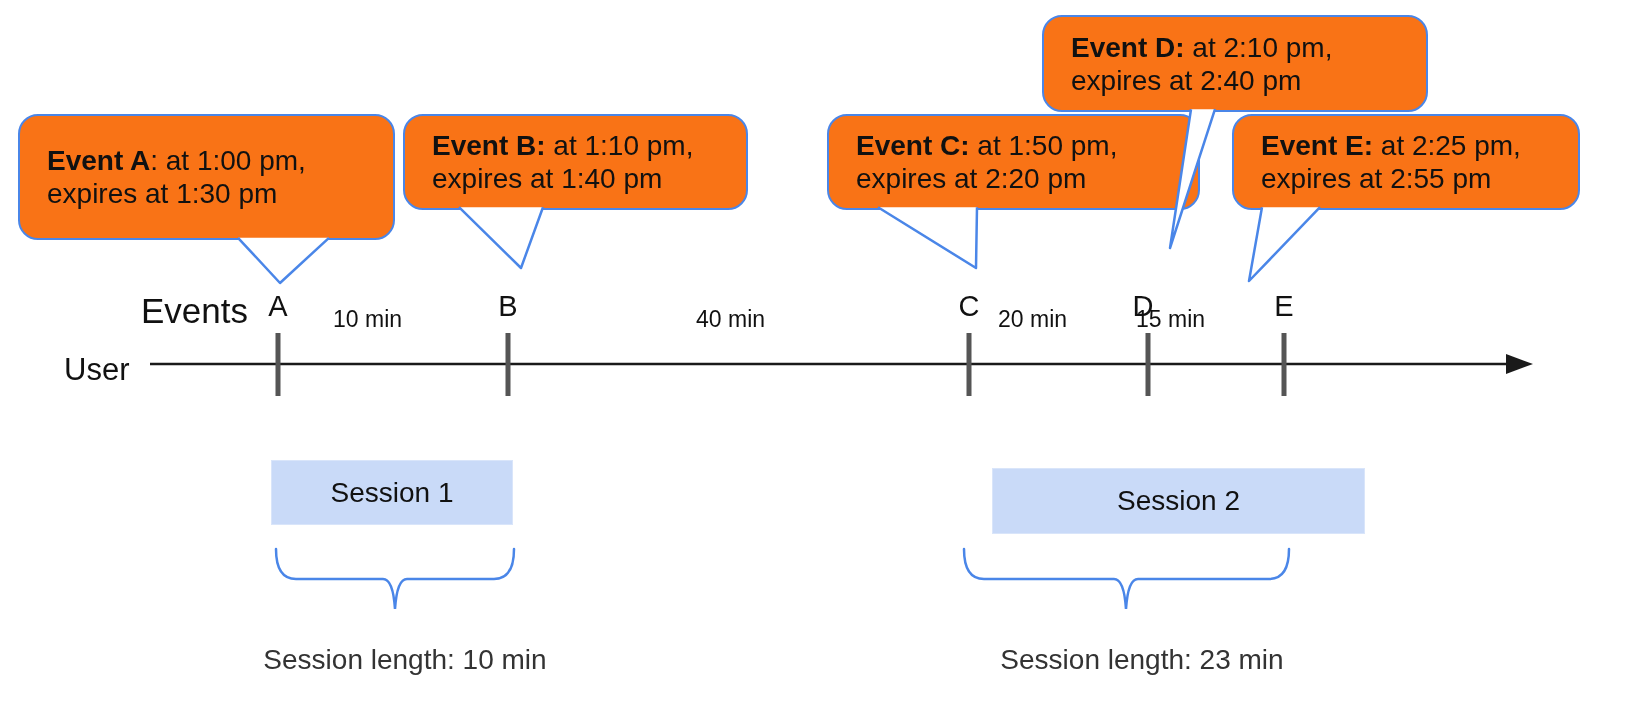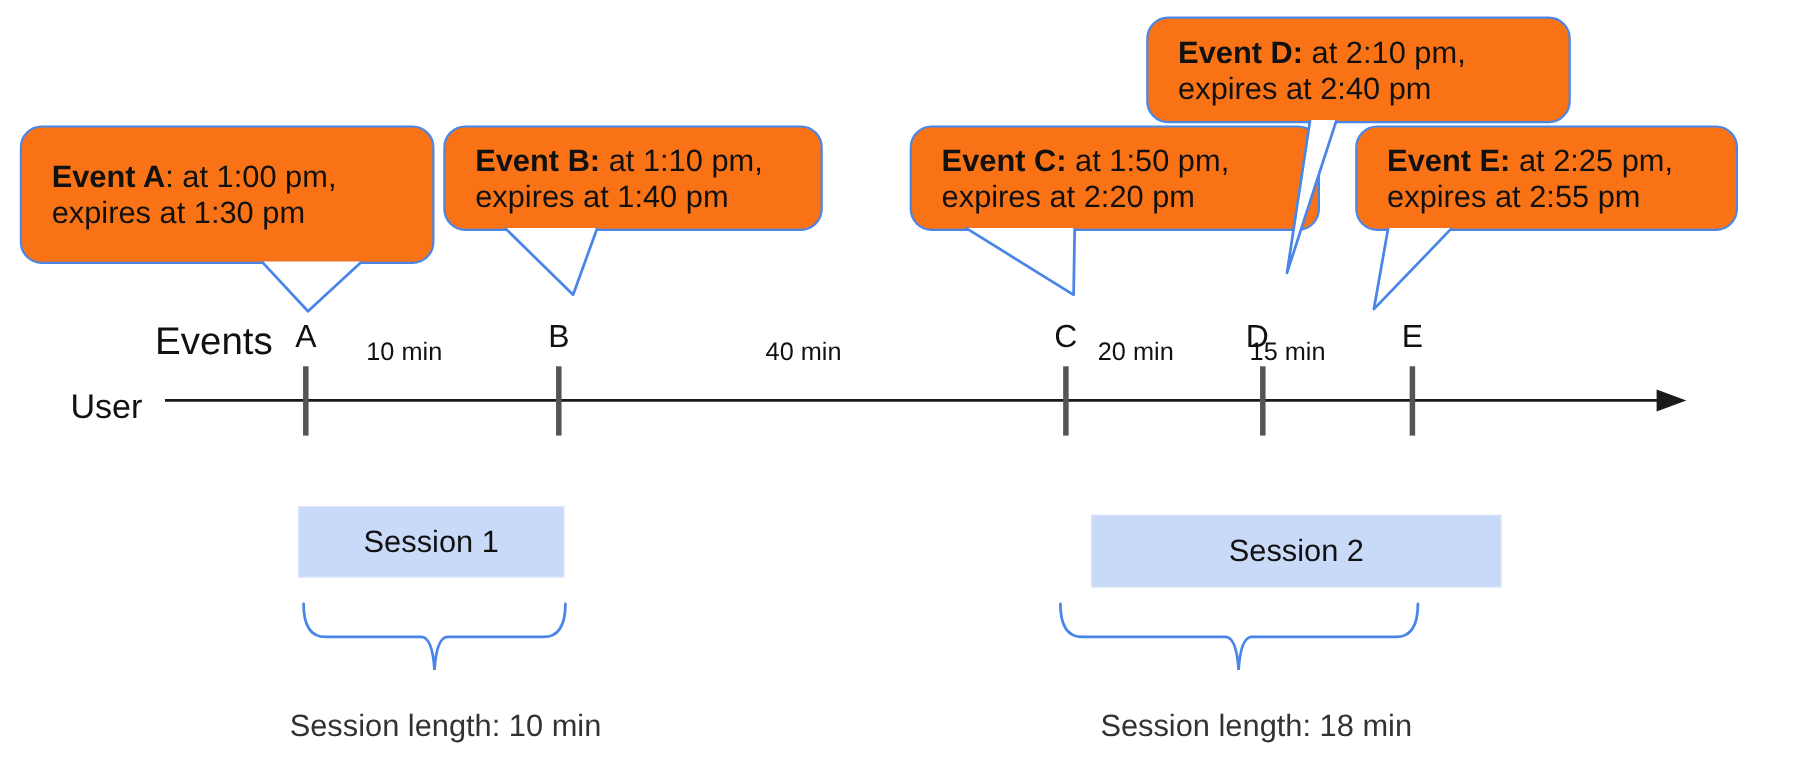--- a/index.html
+++ b/index.html
@@ -80,21 +80,21 @@
   <div class="interval-label" style="left:1136px;top:306px;">15 min</div>
 
   <div class="session-box" style="left:271px;top:460px;width:242px;height:65px;">
     <span>Session 1</span>
   </div>
   <div class="session-box" style="left:992px;top:437px;width:373px;height:66px;margin-top:31px;">
     <span>Session 2</span>
   </div>
 
   <div class="session-length" style="left:235px;top:644px;">Session length: 10 min</div>
-  <div class="session-length" style="left:972px;top:644px;">Session length: 18 min</div>
+  <div class="session-length" style="left:972px;top:644px;">Session length: 23 min</div>
 
   <svg id="overlay" width="1634" height="702" viewBox="0 0 1634 702">
 
     <line x1="150" y1="364" x2="1512" y2="364" stroke="#1a1a1a" stroke-width="2.5"></line>
     <polygon points="1533,364 1506,354 1506,374" fill="#1a1a1a"></polygon>
 
     <rect x="275.5" y="333" width="5" height="63" fill="#555555"></rect>
     <rect x="505.5" y="333" width="5" height="63" fill="#555555"></rect>
     <rect x="966.5" y="333" width="5" height="63" fill="#555555"></rect>
     <rect x="1145.5" y="333" width="5" height="63" fill="#555555"></rect>

